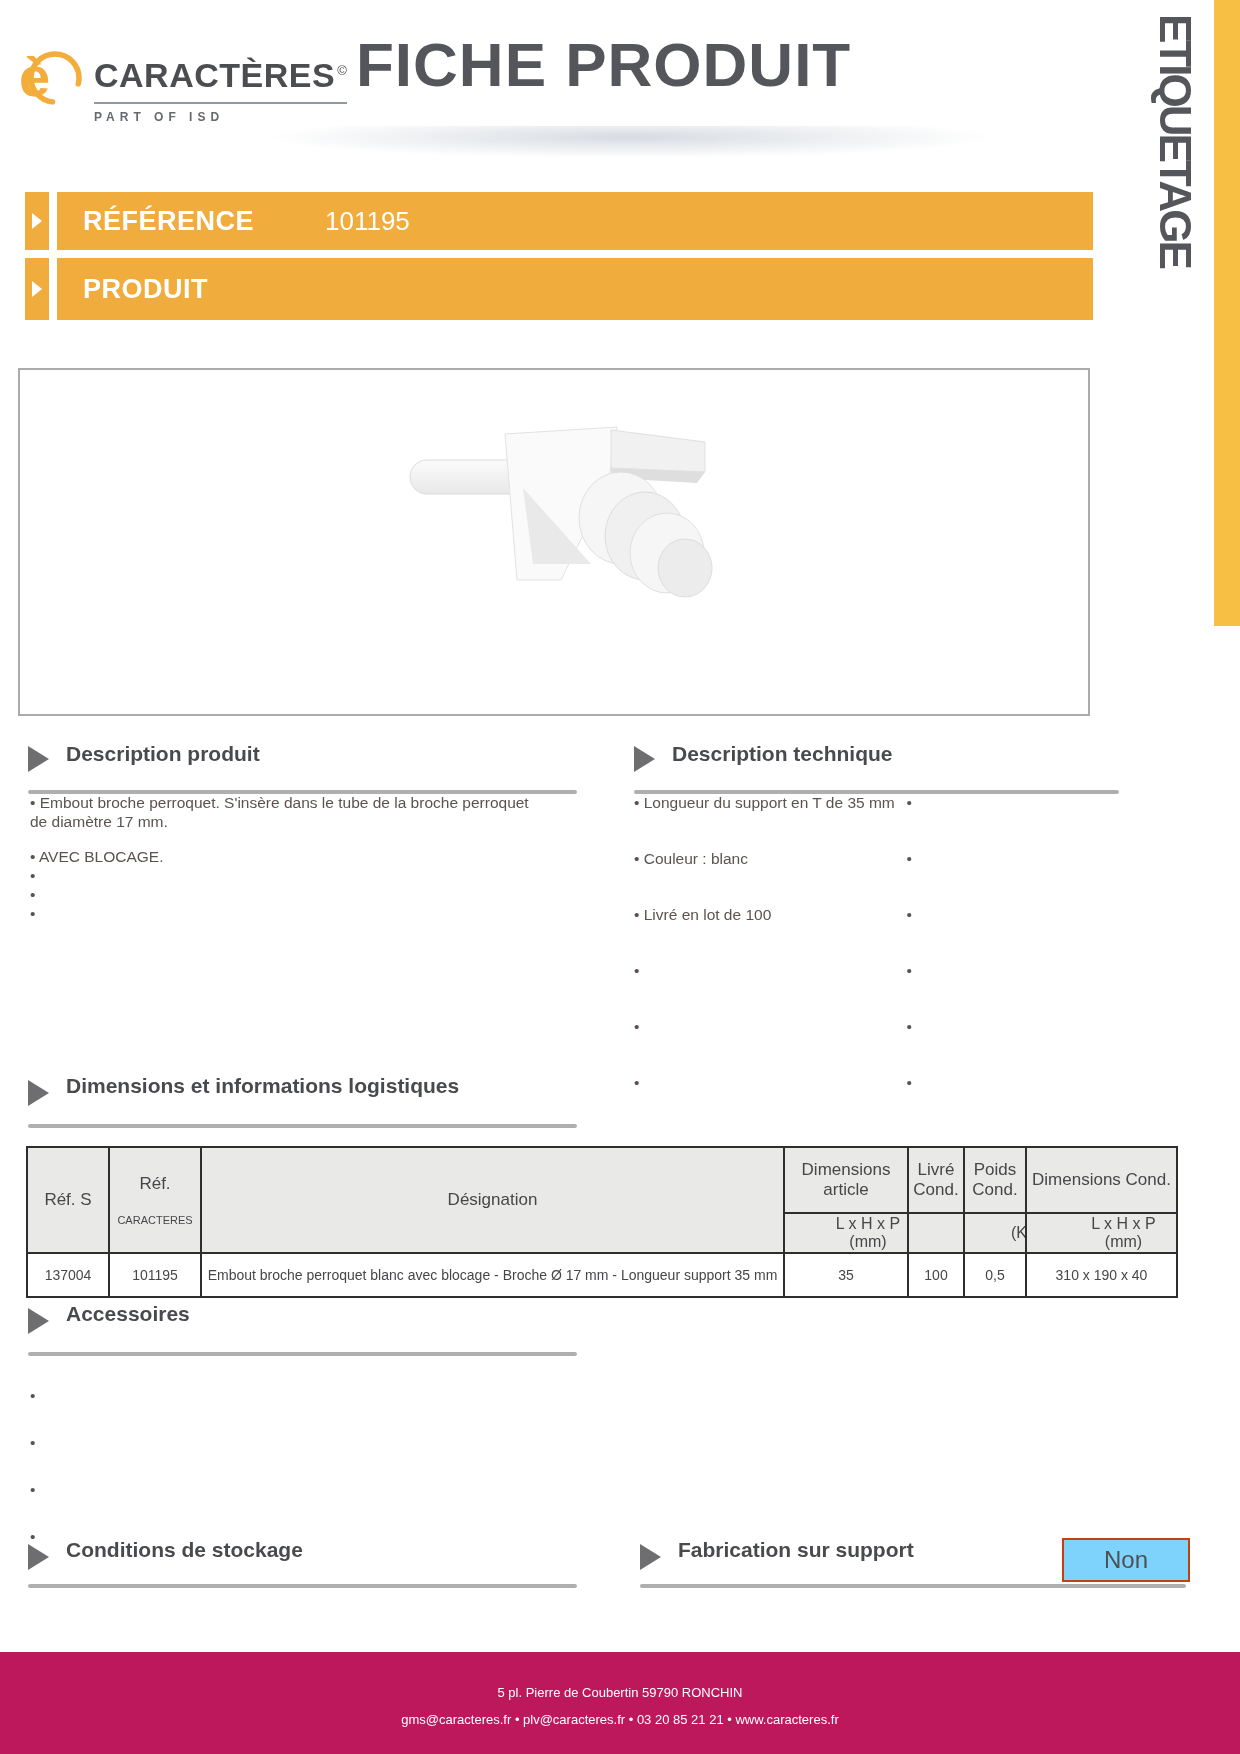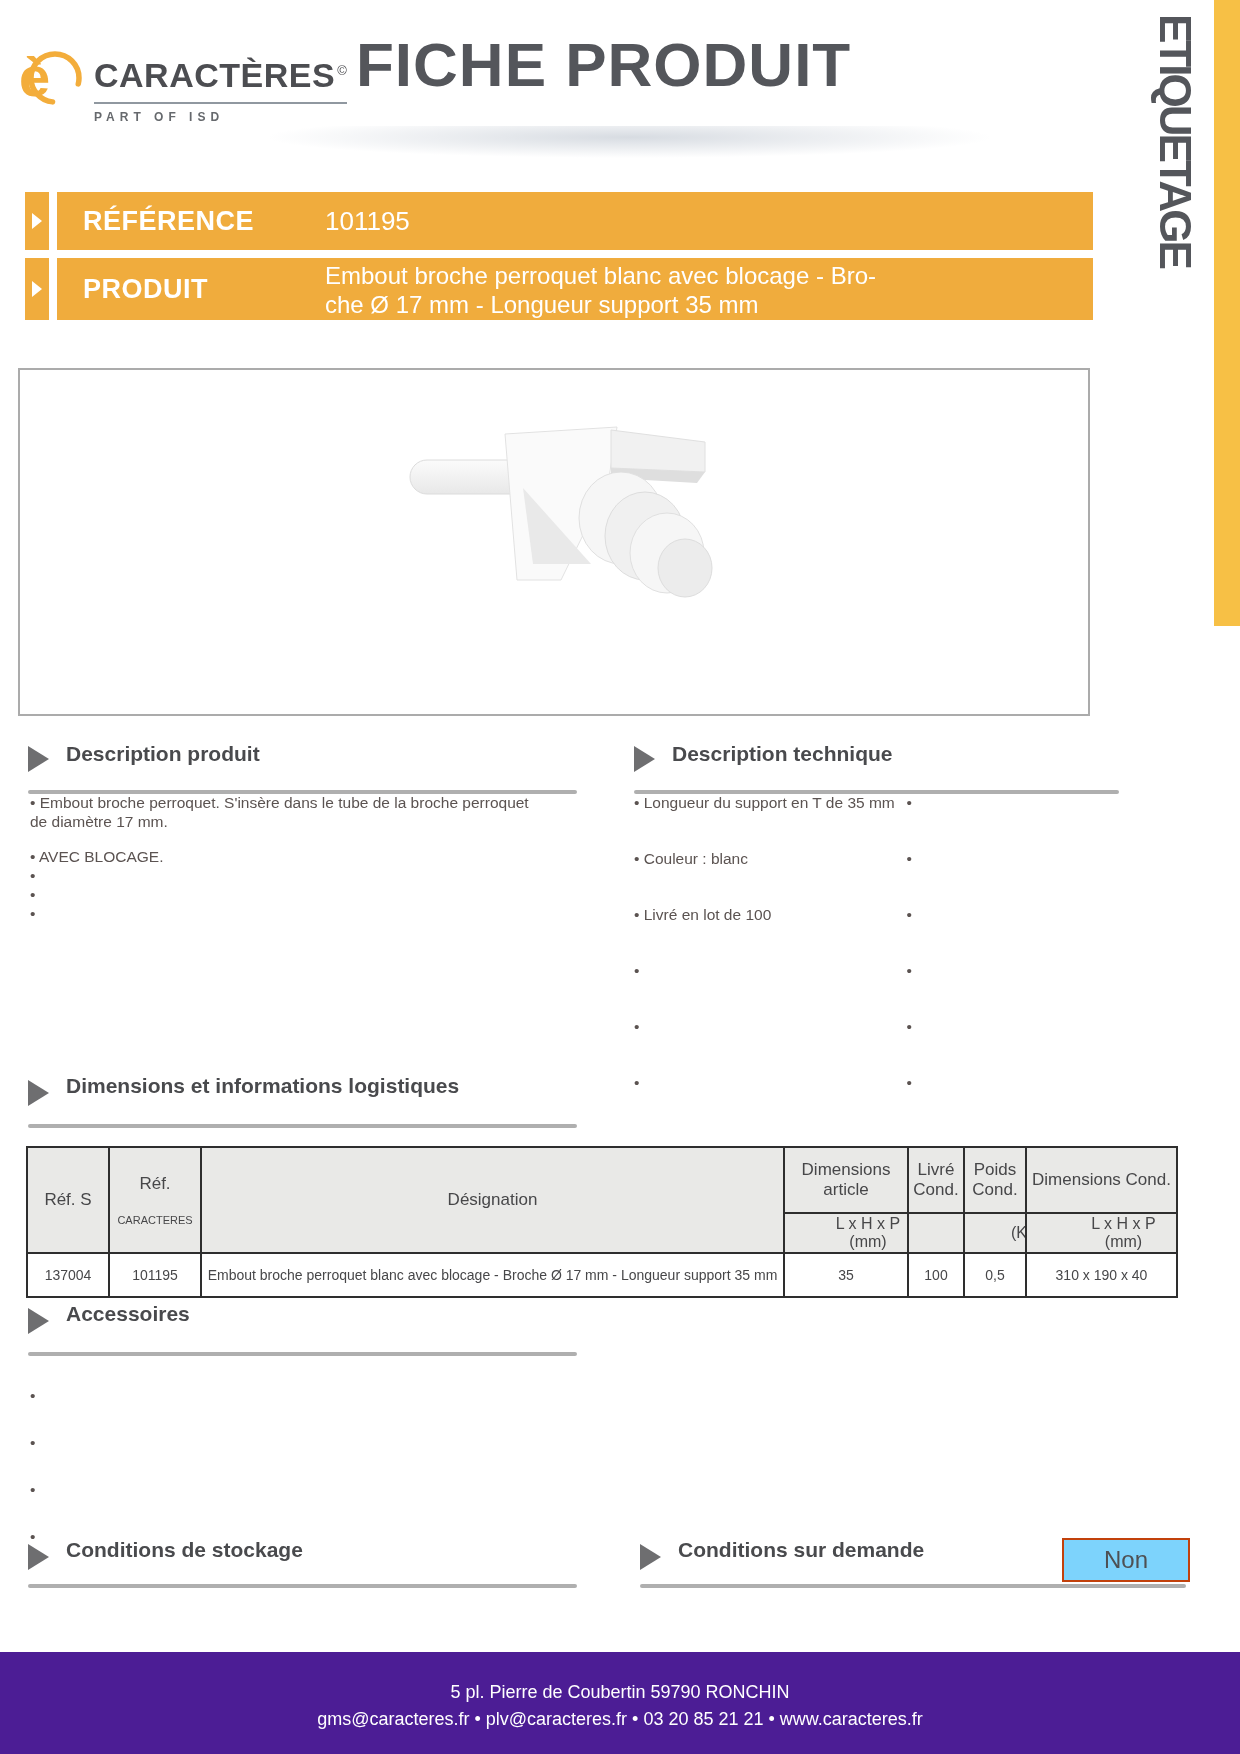--- a/index.html
+++ b/index.html
@@ -66,22 +66,22 @@
   .ltable tr.h1 td{font-size:17px;height:62px;}
   .ltable tr.h2 td{font-size:16px;height:30px;padding-left:46px;}
   .ltable tr.data td{background:#ffffff;font-size:14px;height:40px;}
   .ltable .ref-sub{font-size:11px;margin-top:20px;}
   .ltable td.desig-data{font-size:12px;line-height:13px;padding:0 4px;}
   
   .non-box{position:absolute;left:1062px;top:1538px;width:124px;height:40px;
     border:2px solid #c2410c;background:#7dd3fc;display:flex;align-items:center;
     justify-content:center;font-size:24px;color:#4E5053;}
   
-  .footer{position:absolute;left:0;top:1652px;width:1240px;height:102px;background:#4c1d95;
-    color:#ffffff;text-align:center;font-size:18px;line-height:27px;
+  .footer{position:absolute;left:0;top:1652px;width:1240px;height:102px;background:#be185d;
+    color:#ffffff;text-align:center;font-size:13px;line-height:27px;
     padding-top:27px;box-sizing:border-box;}
 </style>
 </head>
 <body>
 
 <div class="page">
 
   <svg class="logo-mark" width="66" height="74" viewBox="0 0 66 74">
     <circle cx="37" cy="40" r="24" fill="none" stroke="#F3AD3B" stroke-width="5.5" stroke-dasharray="117 34" stroke-dashoffset="-40" stroke-linecap="round"></circle>
     <text x="1" y="58" font-size="56" font-weight="700" fill="#F3AD3B">è</text>
@@ -103,24 +103,20 @@
   <div class="bar bar-ref">
     <span class="bar-label">RÉFÉRENCE</span>
     <span class="bar-value">101195</span>
   </div>
 
   <div class="chip chip-prod">
     <div class="tri-white"></div>
   </div>
   <div class="bar bar-prod">
     <span class="bar-label">PRODUIT</span>
-    <div class="prod-lines">
-      <div>Embout broche perroquet blanc avec blocage - Bro-</div>
-      <div>che Ø 17 mm - Longueur support 35 mm</div>
-    </div>
   </div>
 
   <div class="img-frame">
     <svg class="product-svg" width="312" height="180" viewBox="0 0 312 180">
       <defs>
         <linearGradient id="g1" x1="0" y1="0" x2="0" y2="1">
           <stop offset="0" stop-color="#fbfbfb"></stop>
             <stop offset="1" stop-color="#e8e8e8"></stop>
         </linearGradient>
       </defs>
@@ -216,21 +212,21 @@
     <div class="bi"></div>
     <div class="bi"></div>
     <div class="bi"></div>
   </div>
 
   <div class="sec-arrow" style="left:28px;top:1544px;"></div>
   <div class="sec-title" style="left:66px;top:1538px;">Conditions de stockage</div>
   <div class="sec-rule" style="left:28px;top:1584px;width:549px;"></div>
 
   <div class="sec-arrow" style="left:640px;top:1544px;"></div>
-  <div class="sec-title" style="left:678px;top:1538px;">Conditions sur demande</div>
+  <div class="sec-title" style="left:678px;top:1538px;">Fabrication sur support</div>
   <div class="sec-rule" style="left:640px;top:1584px;width:546px;"></div>
   <div class="non-box">Non</div>
 
   <div class="footer">
     <div>5 pl. Pierre de Coubertin 59790 RONCHIN</div>
     <div>gms@caracteres.fr • plv@caracteres.fr • 03 20 85 21 21 • www.caracteres.fr</div>
   </div>
 
 </div>
 

